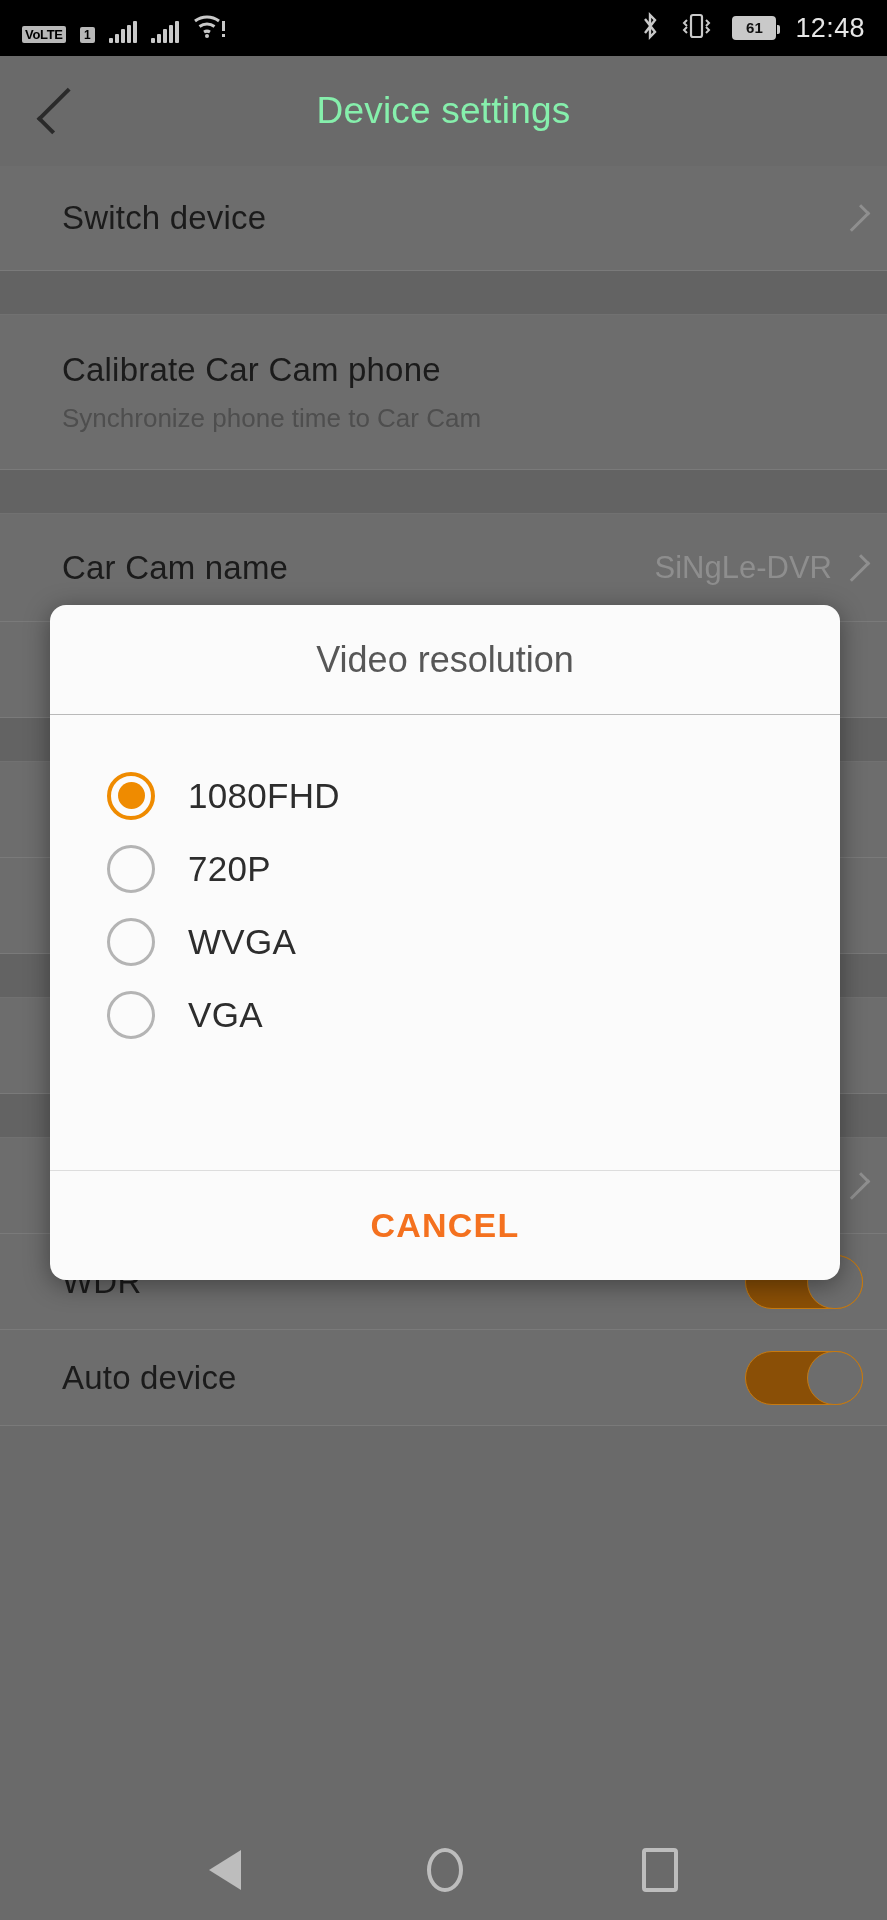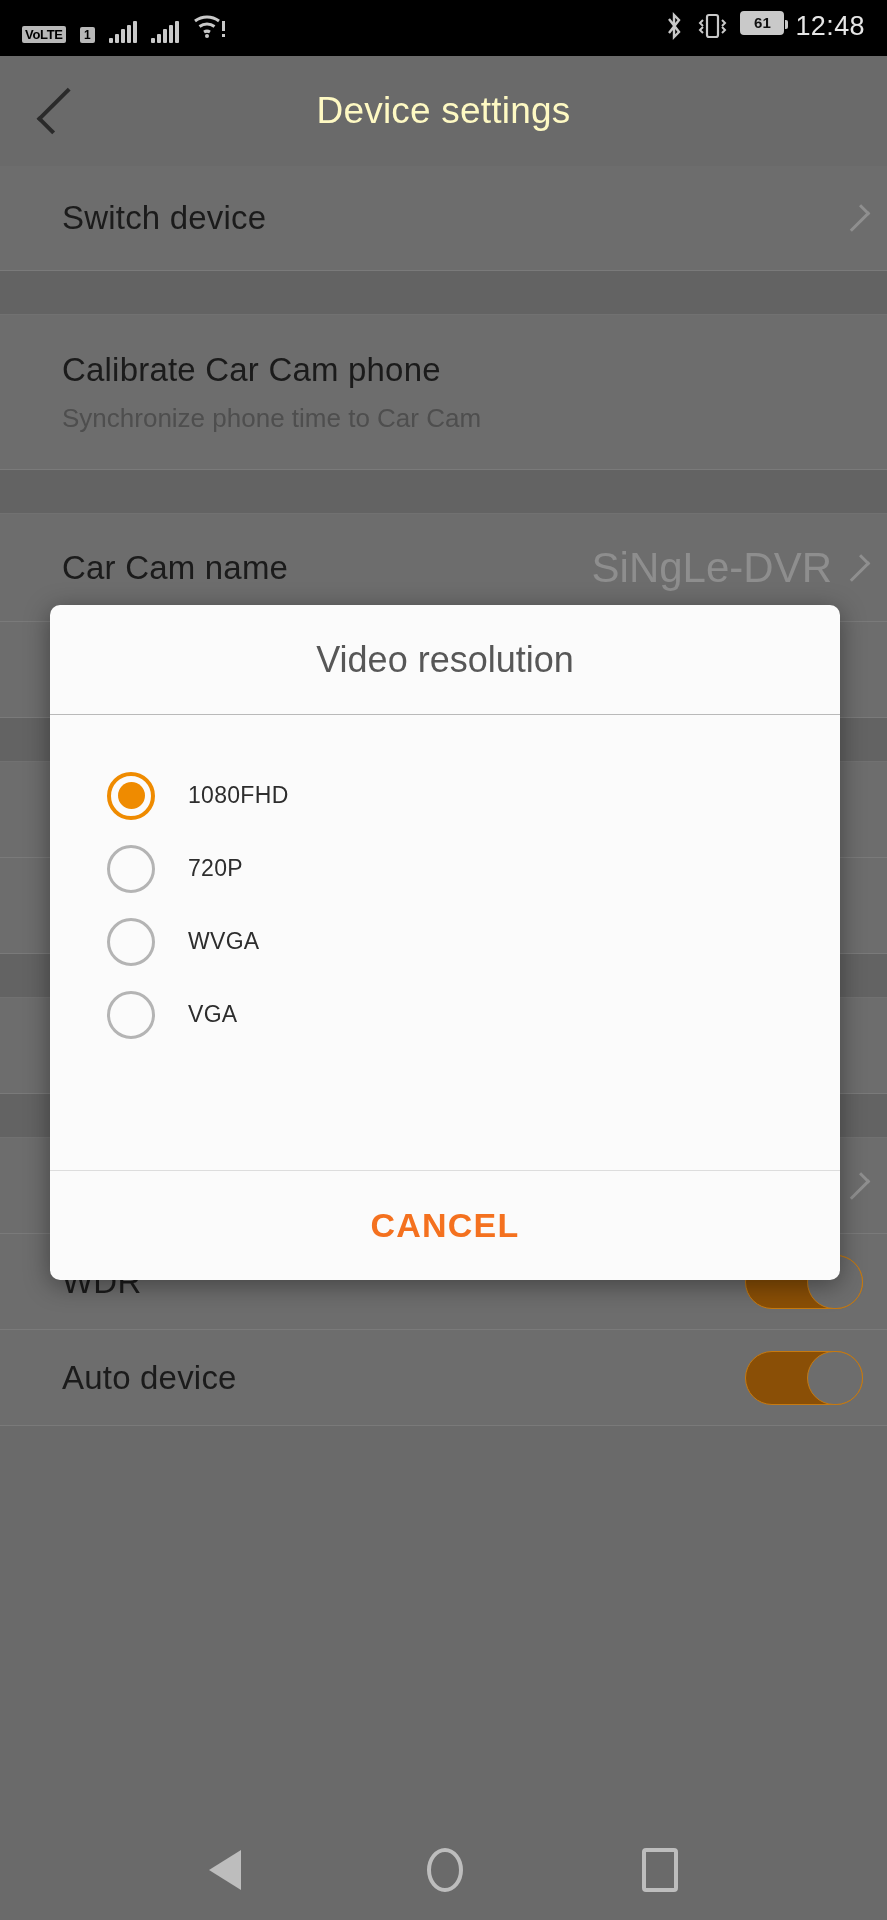--- a/index.html
+++ b/index.html
@@ -20,21 +20,21 @@
 
   
   .statusbar {
     position: absolute; top: 0; left: 0;
     width: 887px; height: 56px;
     background: #000;
     display: flex; align-items: center;
     padding: 0 22px;
   }
   .sb-left { display: flex; align-items: flex-end; gap: 14px; }
-  .sb-right { display: flex; gap: 11px; margin-left: auto; }
+  .sb-right { display: flex; align-items: center; gap: 19px; margin-left: auto; }
   .volte-badge {
     background: #b8b8b8; color: #000;
     font-size: 13px; font-weight: bold;
     padding: 1px 3px; border-radius: 2px;
     letter-spacing: -0.3px; line-height: 15px;
   }
   .sim-badge {
     background: #b8b8b8; color: #000;
     font-size: 12px; font-weight: bold;
     width: 15px; height: 16px; border-radius: 2px;
@@ -72,38 +72,38 @@
     width: 887px; height: 110px;
     background: #6a6a6a;
     display: flex; align-items: center;
   }
   .back-btn {
     width: 110px; height: 110px;
     display: flex; align-items: center; justify-content: center;
   }
   .appbar-title {
     position: absolute; left: 0; right: 0; text-align: center;
-    font-size: 37px; color: #fef9c3; letter-spacing: 0.2px;
+    font-size: 37px; color: #86efac; letter-spacing: 0.2px;
   }
 
   
   .list { position: absolute; top: 166px; left: 0; width: 887px; }
   .row {
     position: relative; width: 887px;
     background: #6d6d6d;
     border-bottom: 1px solid #7a7a7a;
     display: flex; align-items: center;
     padding: 0 24px 0 62px;
   }
   .row.gap { background: #636363; border-bottom: 1px solid #717171; height: 44px; }
   .row-title { font-size: 33px; color: #1b1b1b; letter-spacing: 0.2px; }
   .row-sub { font-size: 26px; color: #4e4e4e; margin-top: 14px; }
   .row-left { display: flex; flex-direction: column; justify-content: center; }
   .row-right { margin-left: auto; display: flex; align-items: center; gap: 18px; }
-  .row-value { font-size: 42px; color: #8e8e8e; }
+  .row-value { font-size: 31px; color: #8e8e8e; }
   .chev {
     width: 13px; height: 26px;
     border-right: 3px solid #8f8f8f; border-top: 3px solid #8f8f8f;
     transform: rotate(45deg);
   }
   .chev-back {
     width: 22px; height: 44px;
     border-left: 4px solid #2a2a2a; border-bottom: 4px solid #2a2a2a;
     transform: rotate(45deg); margin-left: 10px;
   }
@@ -121,21 +121,21 @@
   }
   .switch.on .knob { right: -1px; background: #6d6d6d; border: 1px solid #c77a10; }
   .switch.off .knob { left: -1px; background: #6d6d6d; border: 1px solid #8f8f8f; }
 
   
   .dialog {
     position: absolute;
     left: 50px; top: 605px;
     width: 790px; height: 675px;
     background: #fbfbfb;
-    border-radius: 10px;
+    border-radius: 16px;
     box-shadow: 0 5px 26px rgba(0,0,0,0.40);
     display: flex; flex-direction: column;
     overflow: hidden;
     z-index: 20;
   }
   .dlg-title {
     height: 110px;
     display: flex; align-items: center; justify-content: center;
     font-size: 36px; color: #575757;
     border-bottom: 1px solid #b9b9b9;
@@ -149,21 +149,21 @@
     width: 48px; height: 48px; border-radius: 50%;
     flex-shrink: 0; position: relative;
     display: flex; align-items: center; justify-content: center;
   }
   .radio.unchecked { border: 3px solid #b4b4b4; background: #fbfbfb; }
   .radio.checked { border: 4px solid #ef8b00; background: #fbfbfb; }
   .radio.checked::after {
     content: ""; width: 27px; height: 27px; border-radius: 50%;
     background: #ef8b00;
   }
-  .opt-label { font-size: 23px; color: #2d2d2d; margin-left: 33px; letter-spacing: 0.3px; }
+  .opt-label { font-size: 35px; color: #2d2d2d; margin-left: 33px; letter-spacing: 0.3px; }
   .dlg-actions {
     height: 110px; display: flex;
     border-top: 1px solid #dddddd;
   }
   .dlg-btn {
     flex: 1; display: flex; align-items: center; justify-content: center;
     font-size: 34px; font-weight: bold; color: #f4711f;
     letter-spacing: 1.2px;
   }
   .dlg-btn + .dlg-btn { border-left: 1px solid #dddddd; }

